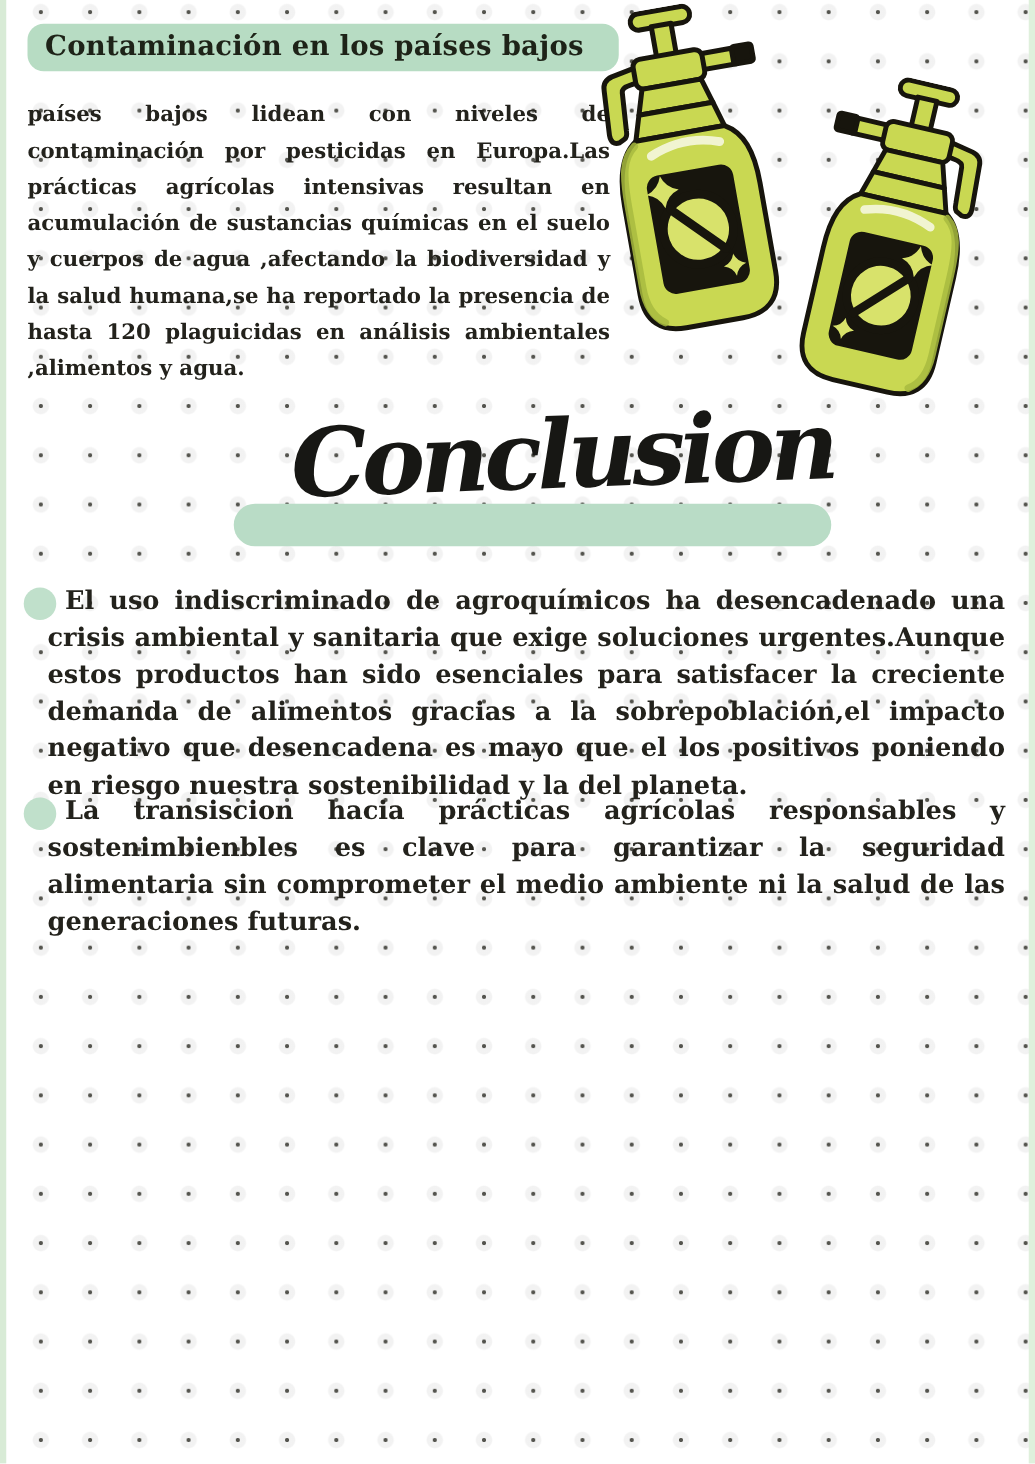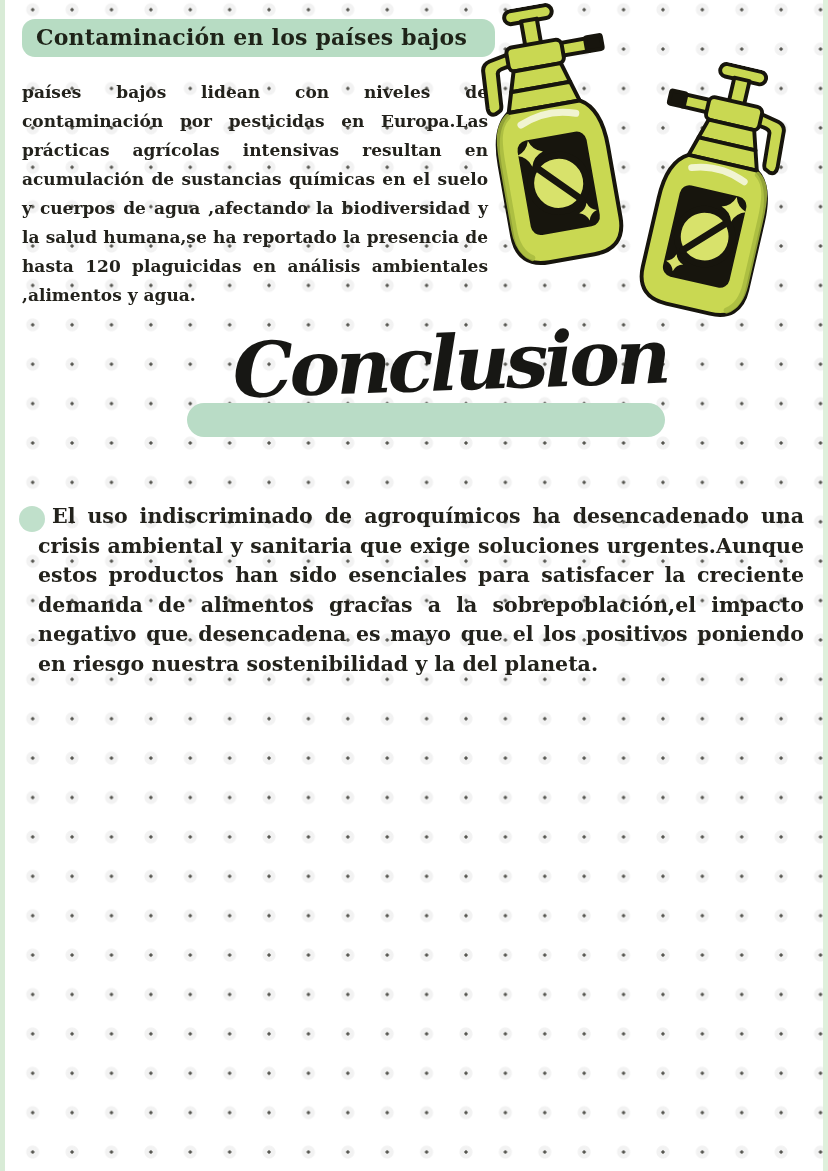--- a/index.html
+++ b/index.html
@@ -48,21 +48,21 @@
     font-style:italic;font-weight:700;
     font-size:76px;line-height:1.1;
     letter-spacing:-4px;color:#171714;
     transform:rotate(-2deg);
     z-index:2;
   }
 
   .bullet{
     position:absolute;left:38px;width:766px;
     font-size:20.5px;line-height:29.5px;font-weight:600;
-    text-align:justify;text-indent:14px;margin-top:36px;
+    text-align:justify;text-indent:14px;
   }
   .bullet .dot{
     position:absolute;left:-19px;top:4px;
     width:26px;height:26px;border-radius:50%;
     background:#c0e0cb;
   }
   .bullet-1{top:466px;}
   .bullet-2{top:634px;}
 
   svg{display:block;width:100%;height:100%;}
@@ -109,14 +109,18 @@
   </div>
 
   <div class="conclusion-bar"></div>
   <div class="conclusion-word">Conclusion</div>
 
   <div class="bullet bullet-1">
     <span class="dot"></span>
     <span>El uso indiscriminado de agroquímicos ha desencadenado una crisis ambiental y sanitaria que exige soluciones urgentes.Aunque estos productos han sido esenciales para satisfacer la creciente demanda de alimentos gracias a la sobrepoblación,el impacto negativo que desencadena es mayo que el los positivos poniendo en riesgo nuestra sostenibilidad y la del planeta.</span>
   </div>
 
+  <div class="bullet bullet-2">
+    <span class="dot"></span>
+    <span>La transiscion hacia prácticas agrícolas responsables y sostenimbienbles es clave para garantizar la seguridad alimentaria sin comprometer el medio ambiente ni la salud de las generaciones futuras.</span>
+  </div>
 
 </div>
 
 </body></html>

